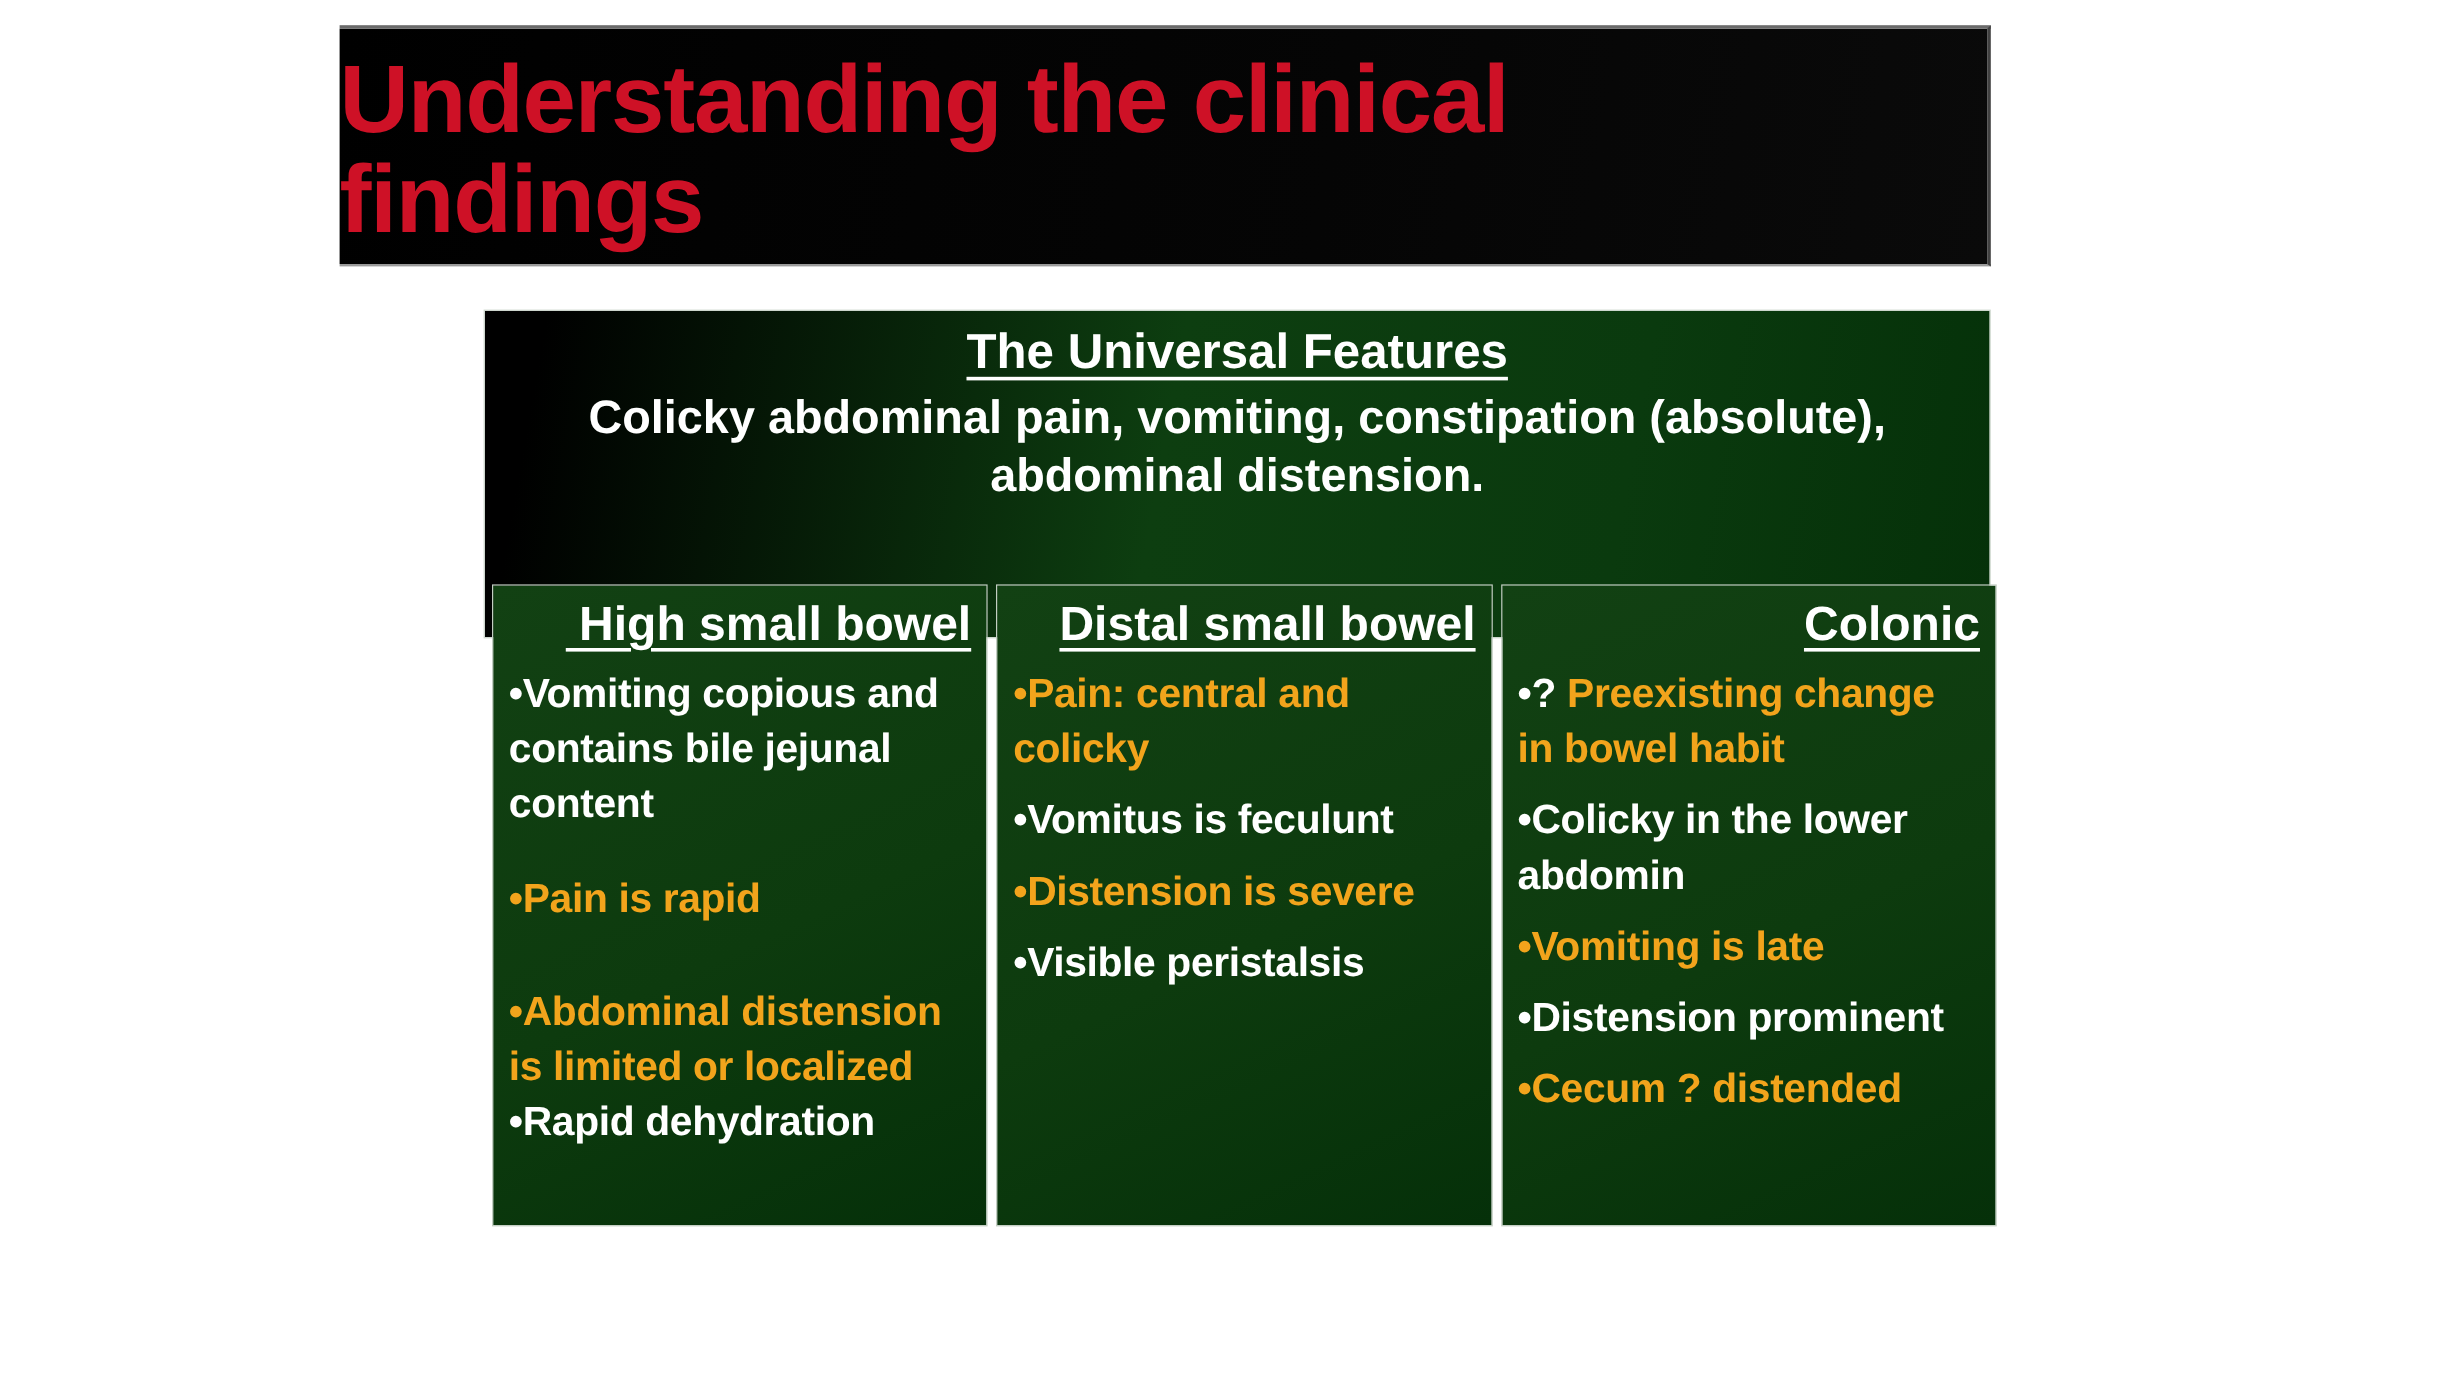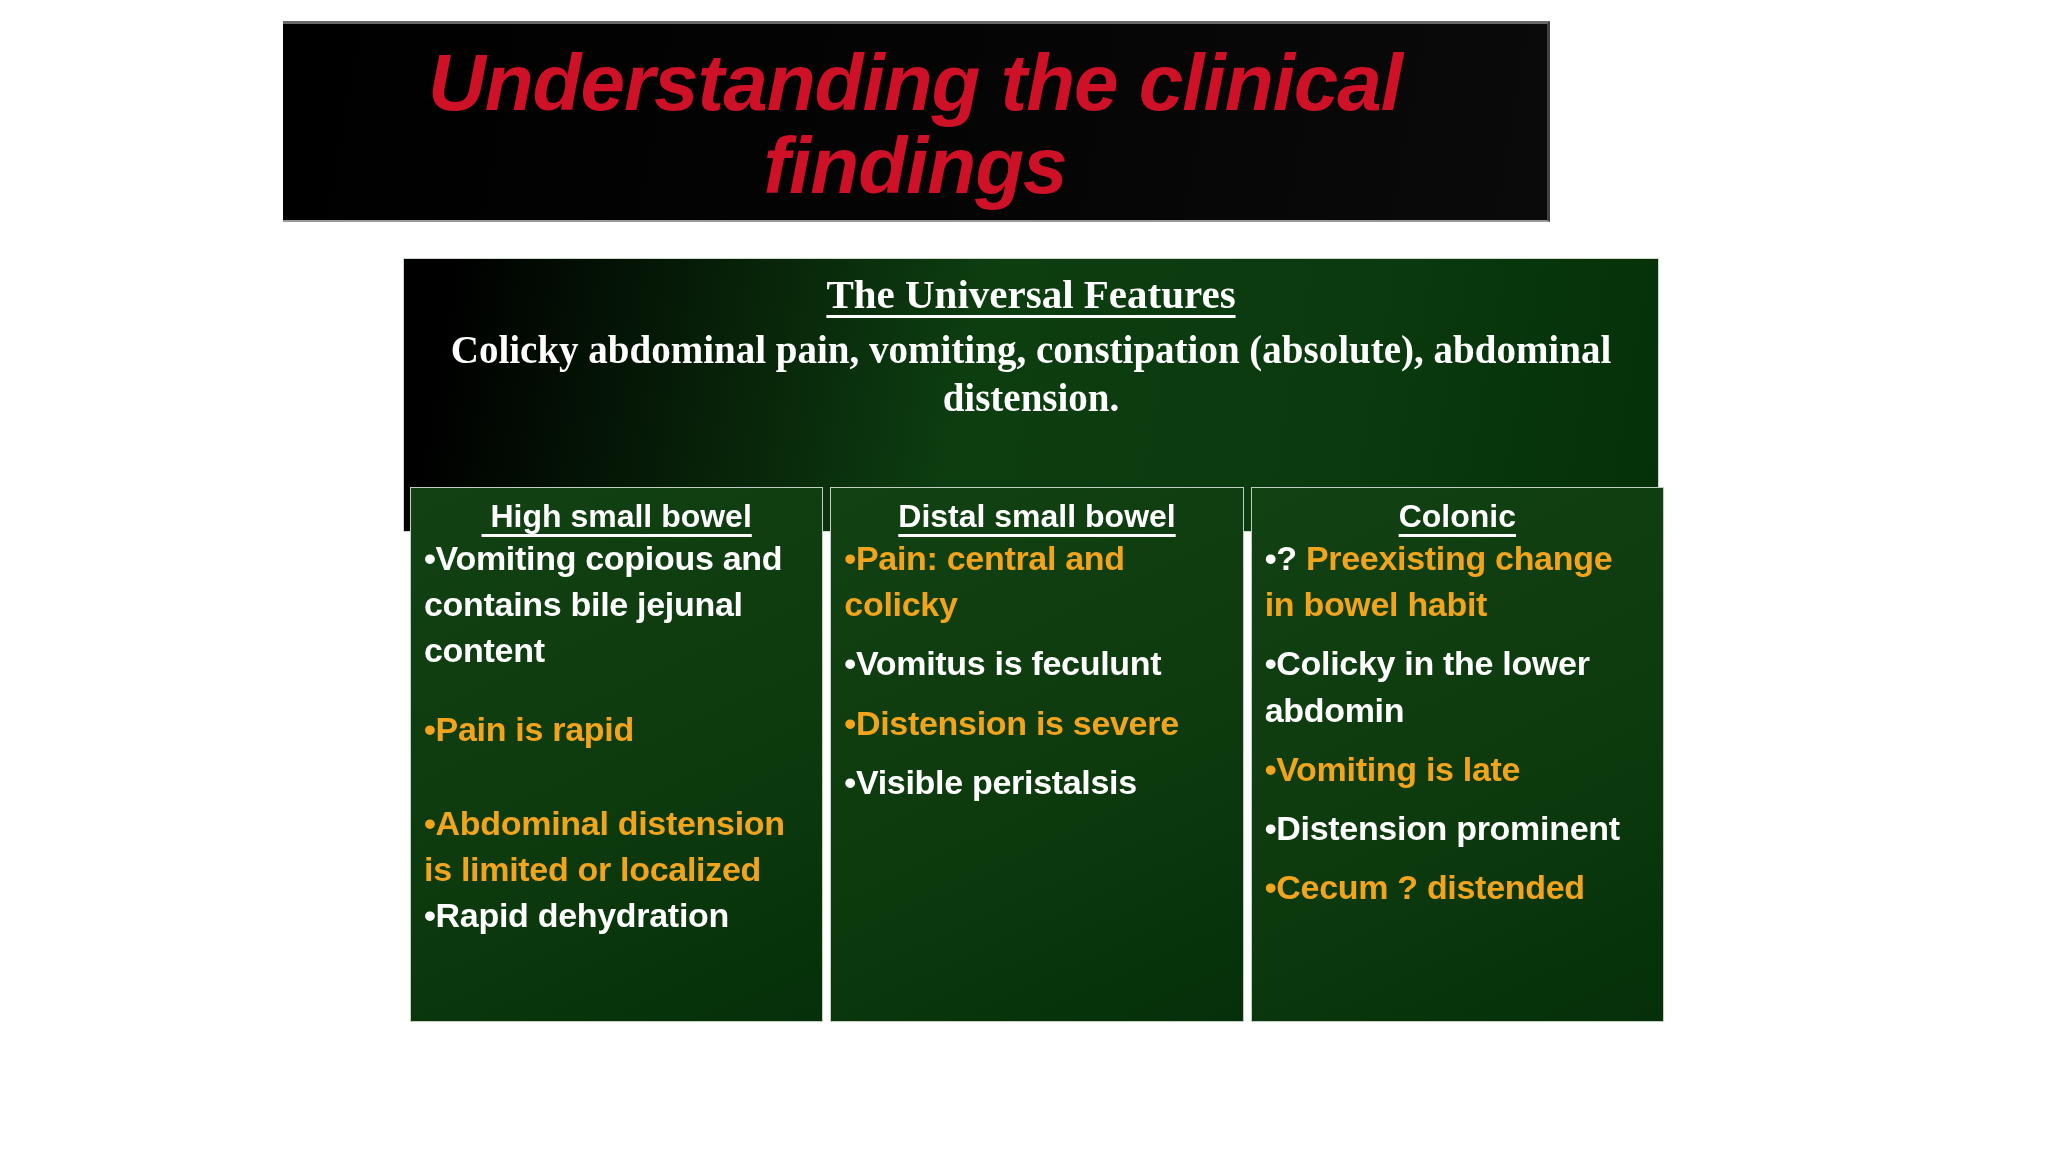--- a/index.html
+++ b/index.html
@@ -7,45 +7,42 @@
   .stage {
     position:relative;
     width:2048px; height:1152px;
     background:#ffffff;
     font-family:"Liberation Sans","DejaVu Sans",sans-serif;
     font-weight:700;
     overflow:hidden;
   }
   
   .title-bar {
-    position:absolute; left:283px; top:21px; width:1267px; height:201px;
+    position:absolute; left:283px; top:21px; width:1376px; height:201px;
     background:linear-gradient(100deg,#000000 0%,#050505 60%,#0a0a0a 100%);
     border-top:3px solid #6a6a6a;
     border-right:3px solid #414141;
     border-bottom:2px solid #9a9a9a;
     display:flex; flex-direction:column; justify-content:center;
-    text-align:center;
-    font-style:italic;
   }
   .title-line {
     color:#CE1126;
     font-size:80px;
     line-height:0.96;
     letter-spacing:-1px;
     padding-top:6px;
   }
   
   .universal-panel {
     position:absolute; left:403px; top:258px; width:1256px; height:274px;
     background:linear-gradient(100deg,#000000 4%,#0d3e10 45%,#0a3a0e 75%,#053109 100%);
     border:1px solid #cdd7cd;
     text-align:center;
     color:#ffffff;
     padding-top:11px;
-    font-family:Liberation Serif, serif;
   }
   .universal-heading {
     font-size:41px;
     text-decoration:underline;
     text-decoration-thickness:3px;
     text-underline-offset:7px;
   }
   .universal-body {
     margin-top:8px;
     padding:0 34px;
@@ -59,25 +56,26 @@
   }
   .col {
     flex:1 1 0;
     background:linear-gradient(155deg,#124113 0%,#0d3b0e 55%,#053009 100%);
     border:1px solid #c2cec2;
     padding:10px 13px 10px 13px;
     color:#ffffff;
     overflow:hidden;
   }
   .col-heading {
-    text-align:center;
-    font-size:32px;
+    text-align:right;
+    font-size:40px;
     text-decoration:underline;
     text-decoration-thickness:3px;
     text-underline-offset:7px;
+    margin-bottom:12px;
     white-space:pre;
   }
   .item {
     font-size:34px;
     line-height:1.36;
     letter-spacing:-0.3px;
   }
   .orange { color:#F2A41C; }
   .white  { color:#ffffff; }
   .prefix-white { color:#ffffff; }

